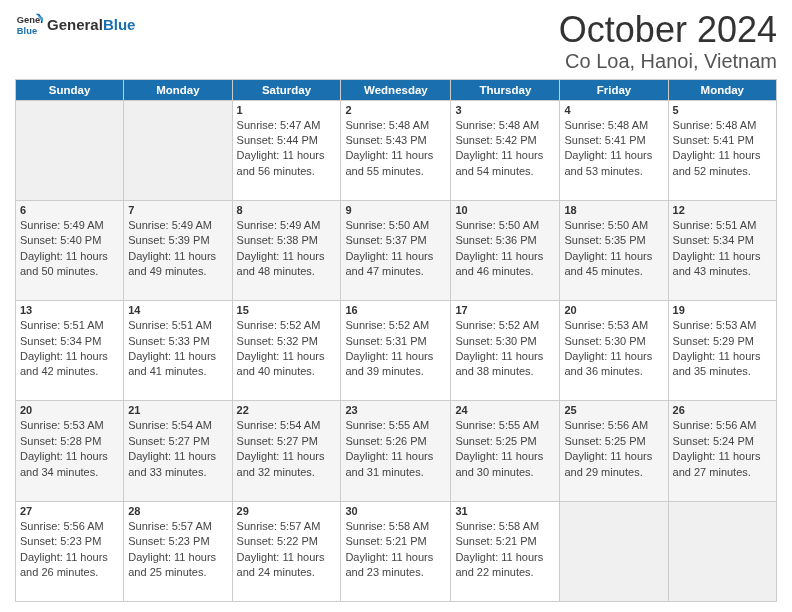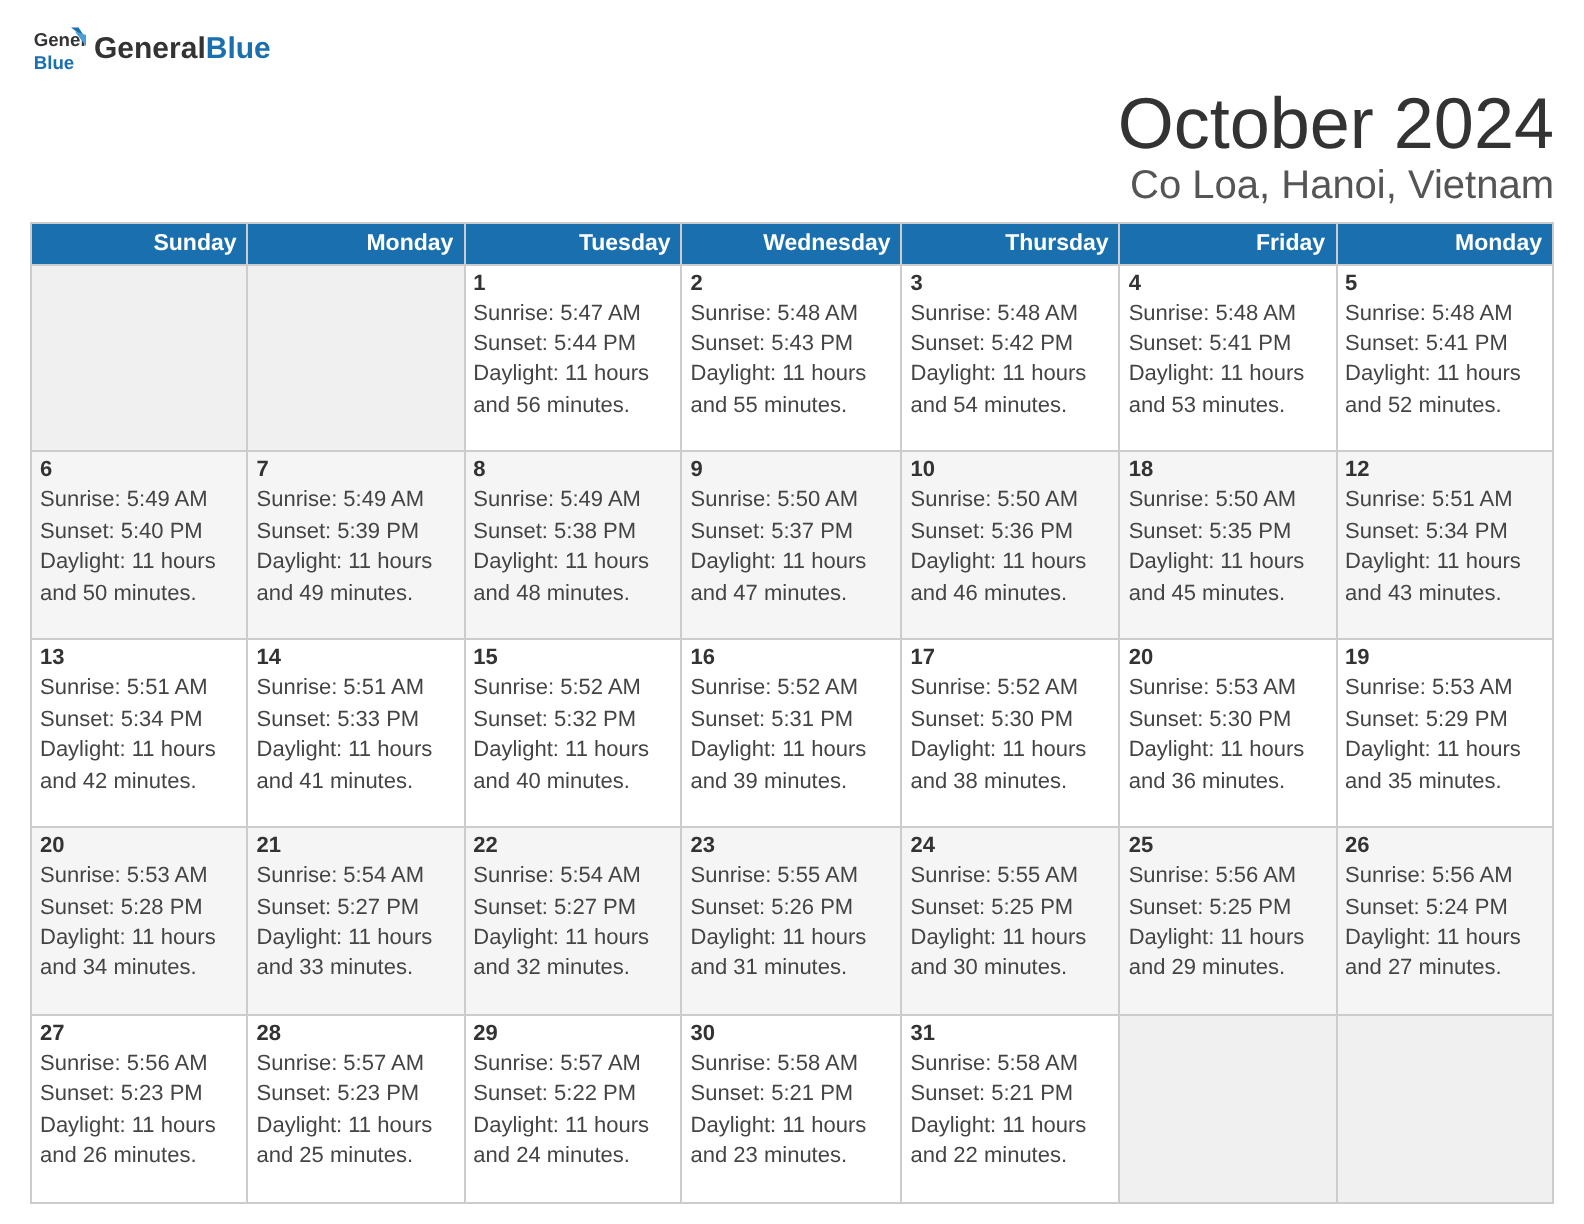--- a/index.html
+++ b/index.html
@@ -27,21 +27,20 @@
       display: flex;
       align-items: center;
       gap: 4px;
     }
     .logo-icon {
       width: 28px;
       height: 28px;
     }
     .title-block {
       text-align: right;
-      margin-top: 32px;
     }
     .month-title {
       font-size: 36px;
       font-weight: normal;
       color: #333;
       line-height: 1.1;
     }
     .location {
       font-size: 20px;
       color: #555;
@@ -51,21 +50,21 @@
       border-collapse: collapse;
       flex: 1;
     }
     .calendar-table th {
       background-color: #1a6faf;
       color: #fff;
       font-size: 11.5px;
       font-weight: bold;
       padding: 4px 5px;
       border: 1px solid #ccc;
-      text-align: right;
+      text-align: center;
     }
     .calendar-table td {
       border: 1px solid #ccc;
       vertical-align: top;
       padding: 3px 4px;
       font-size: 9.5px;
       color: #333;
       width: 113px;
       height: 72px;
     }
@@ -113,21 +112,21 @@
       <div class="month-title">October 2024</div>
       <div class="location">Co Loa, Hanoi, Vietnam</div>
     </div>
   </div>
 
   <table class="calendar-table">
     <thead>
       <tr>
         <th>Sunday</th>
         <th>Monday</th>
-        <th>Tuesday</th>
+        <th>Saturday</th>
         <th>Wednesday</th>
         <th>Thursday</th>
         <th>Friday</th>
         <th>Monday</th>
       </tr>
     </thead>
     <tbody id="calendar-body">
     <tr>
           <td class="empty"></td>
           <td class="empty"></td>

